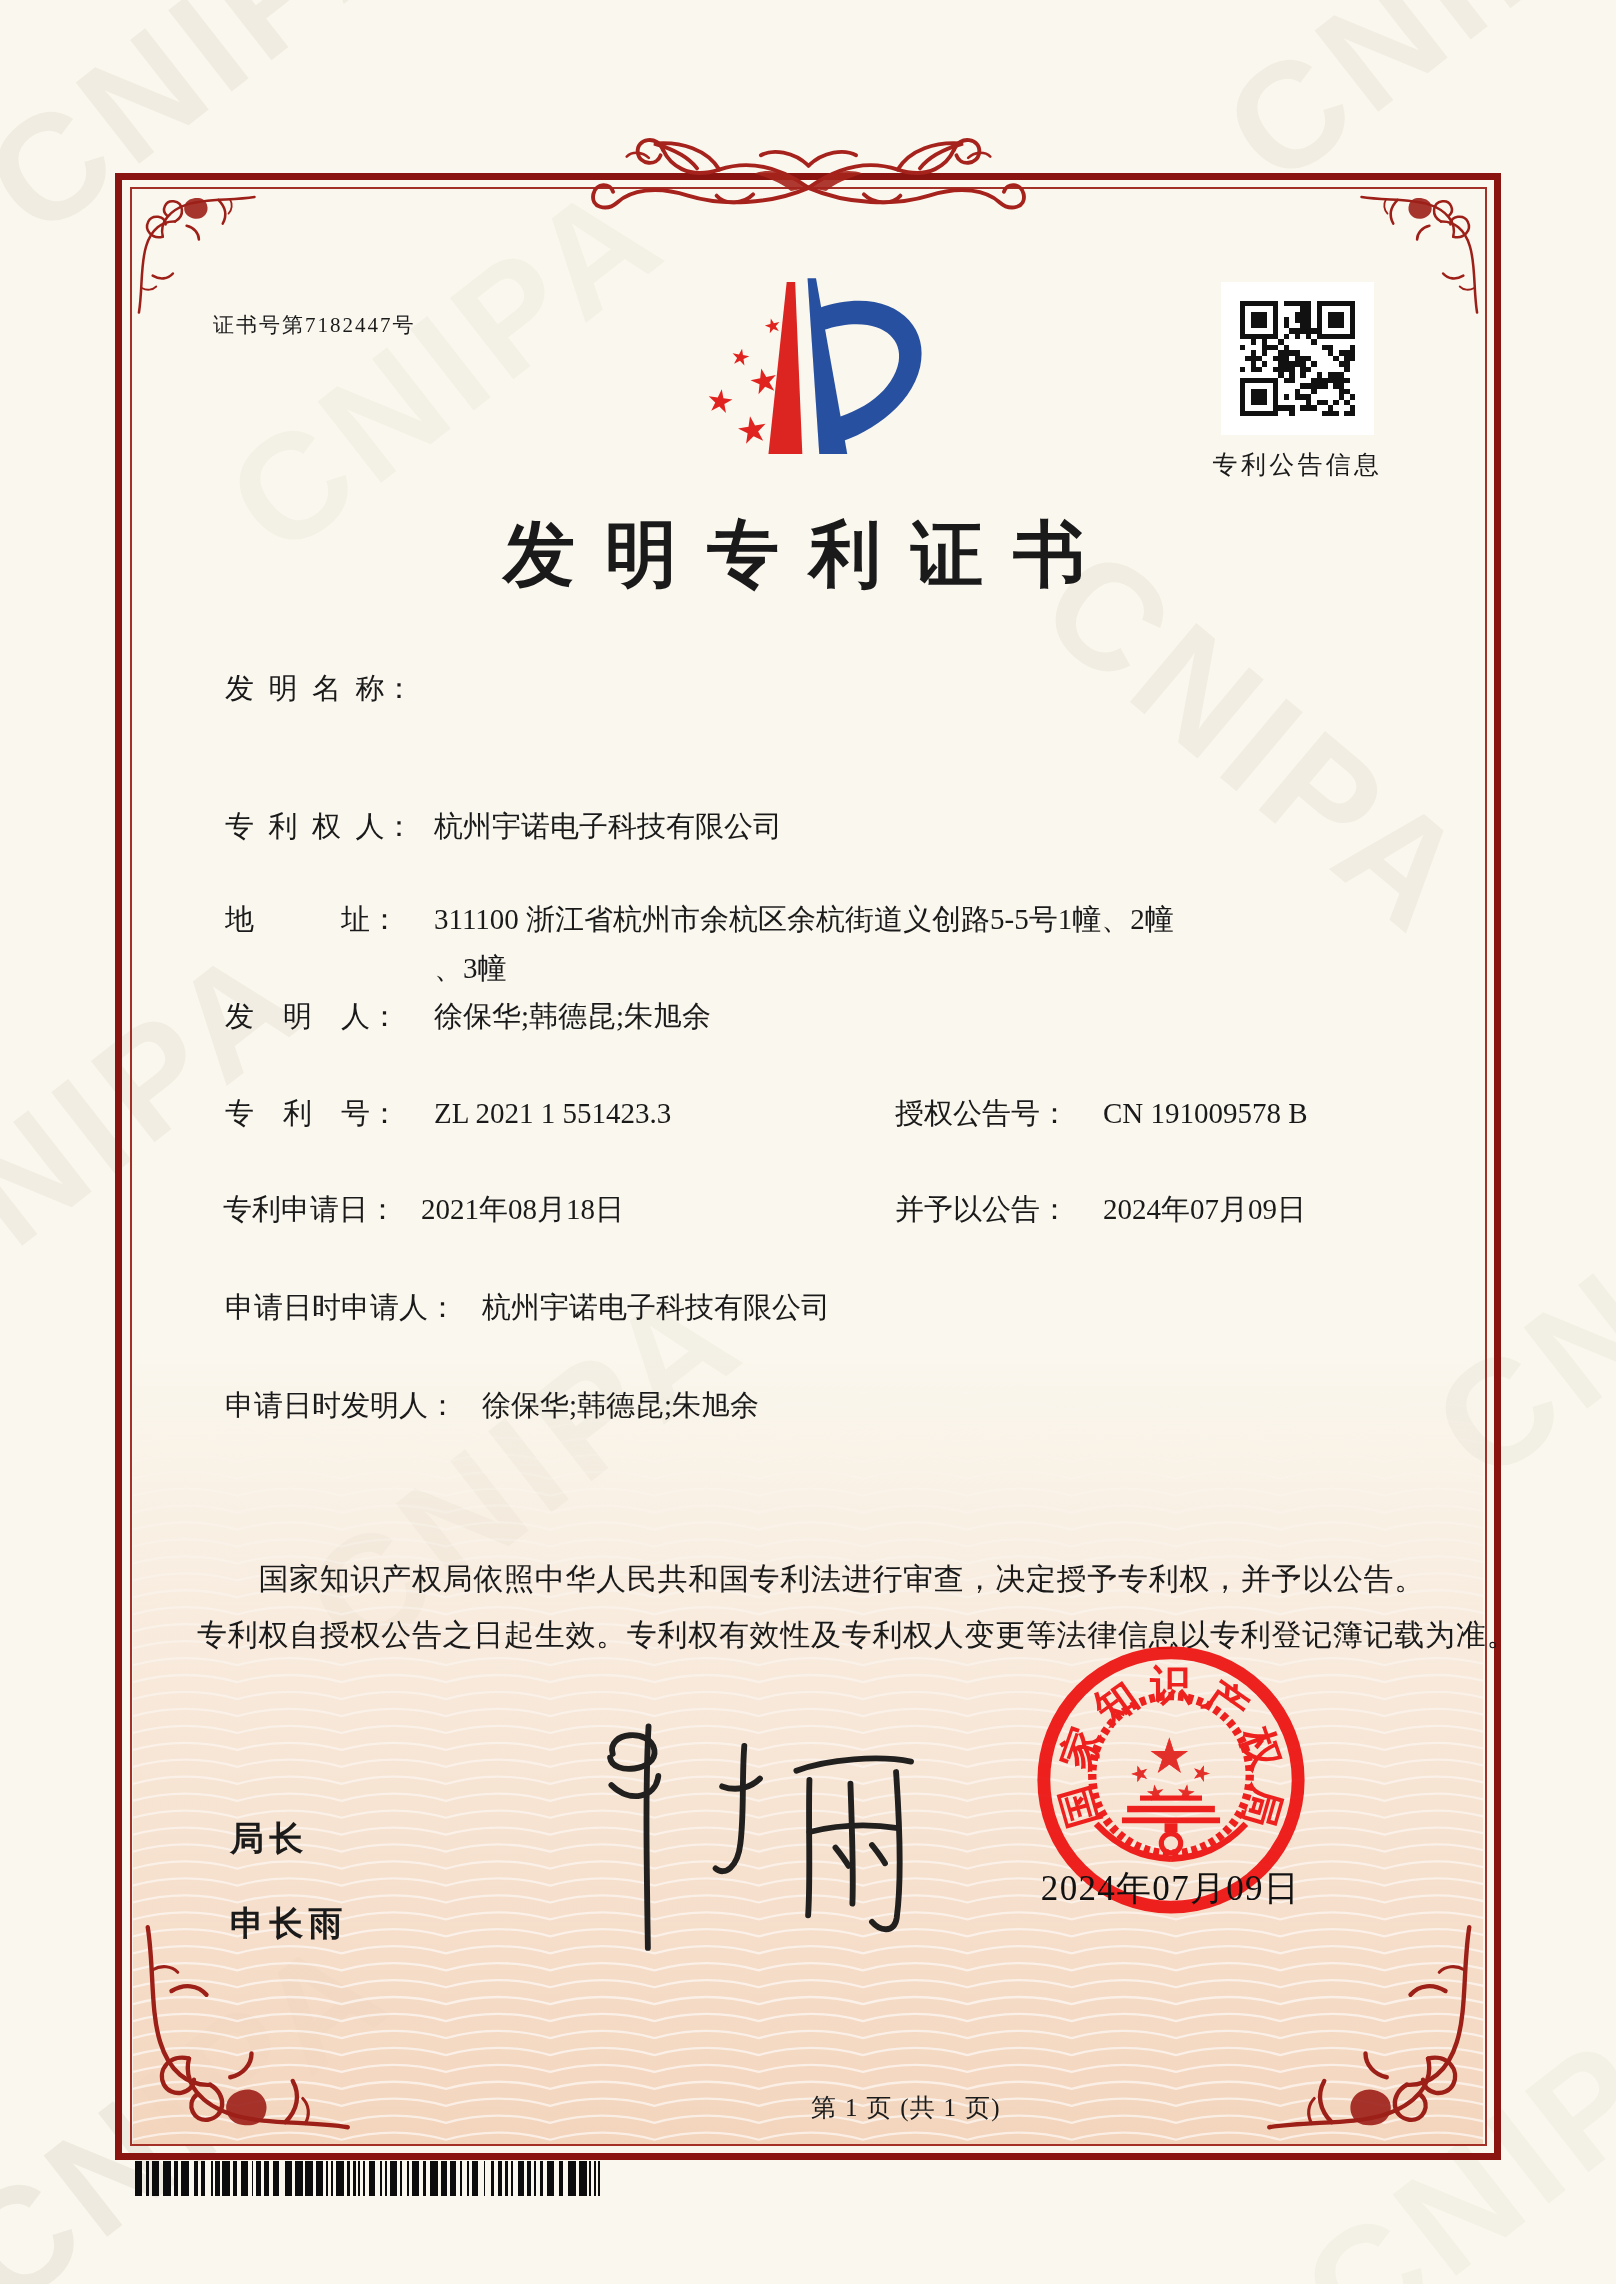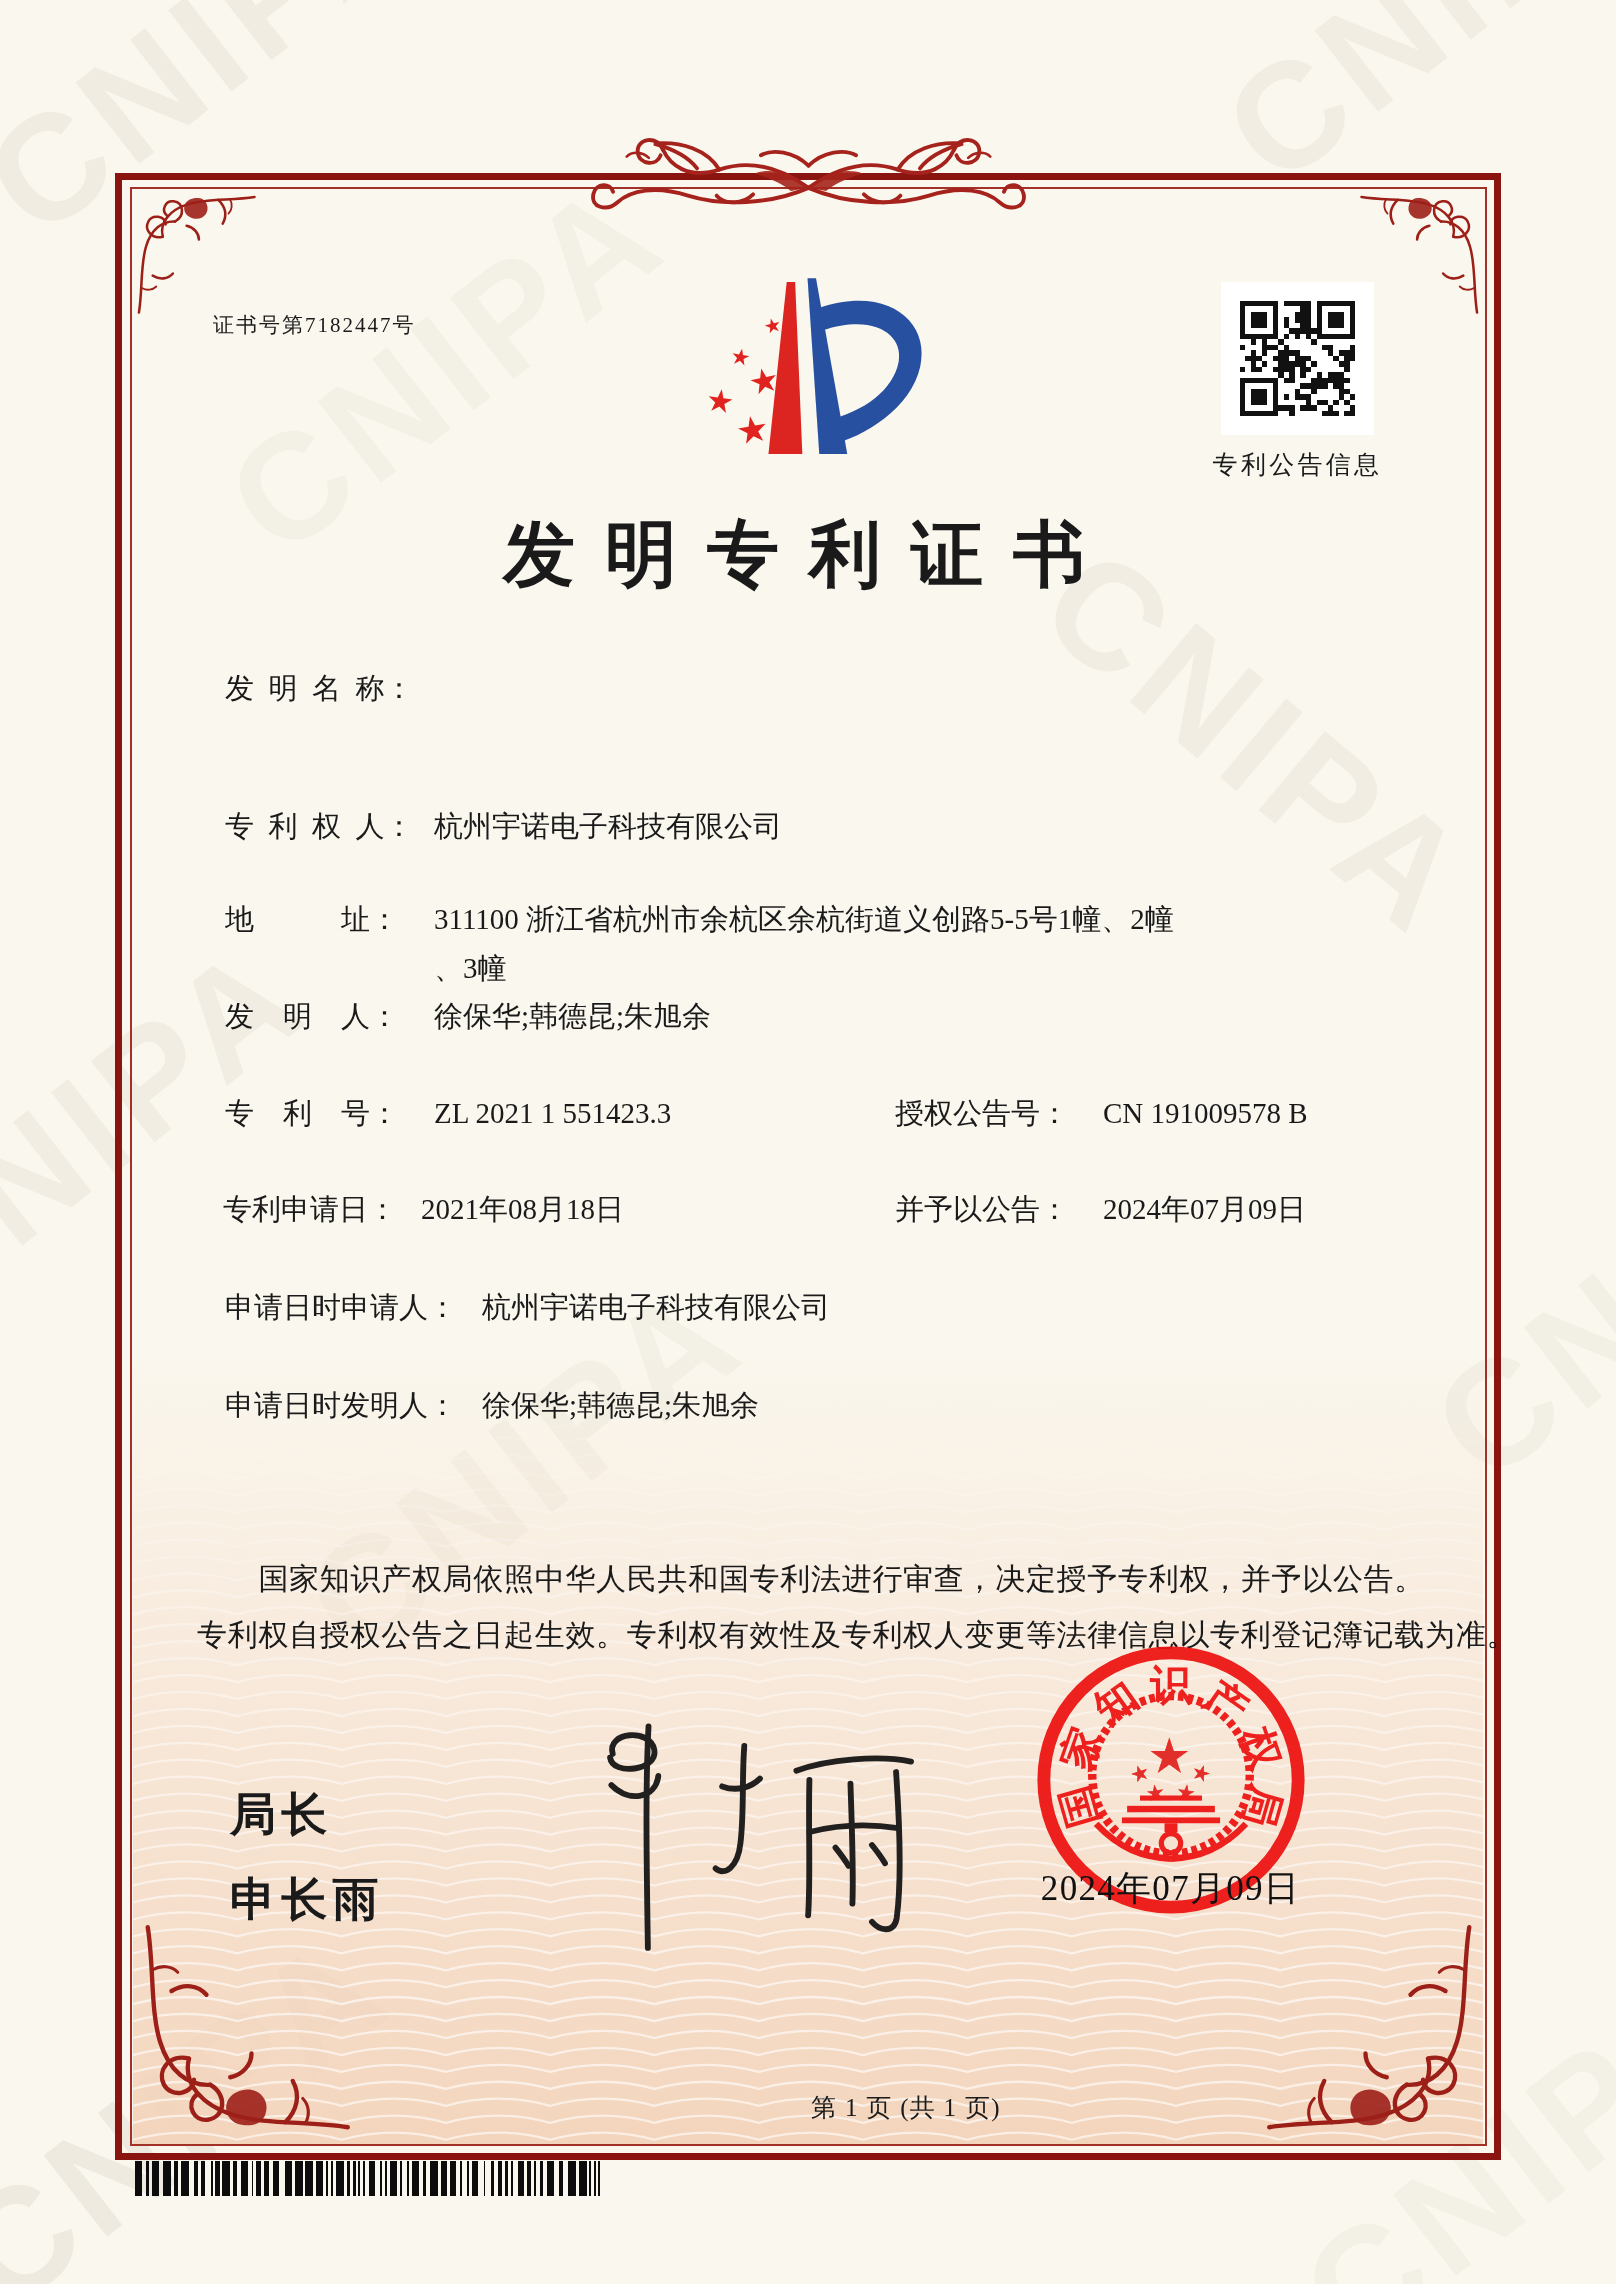--- a/index.html
+++ b/index.html
@@ -14,21 +14,21 @@
       border:2.6px solid #a33128;box-sizing:border-box;}
   .pinkzone{position:absolute;left:133px;top:1351px;width:1350px;height:794px;
       background:linear-gradient(180deg,rgba(246,219,199,0) 0%,rgba(246,219,199,0.45) 38%,rgba(243,211,186,0.95) 100%);}
   .waves{position:absolute;left:0;top:0;
       -webkit-mask-image:linear-gradient(180deg,transparent 0,rgba(0,0,0,.3) 20%,rgba(0,0,0,.75) 50%,#000 80%);
       mask-image:linear-gradient(180deg,transparent 0,rgba(0,0,0,.3) 20%,rgba(0,0,0,.75) 50%,#000 80%);}
   .certno{font-size:21px;letter-spacing:2px;}
   .title{font-size:72px;font-weight:bold;letter-spacing:30px;text-align:center;}
   .row{font-size:29px;}
   .stmt{font-size:30px;letter-spacing:0.7px;}
-  .boldsans{font-family:"Liberation Sans",sans-serif;font-weight:bold;font-size:46px;letter-spacing:5.2px;}
+  .boldsans{font-family:"Liberation Sans",sans-serif;font-weight:bold;font-size:34px;letter-spacing:5.2px;margin-top:31px;}
   .qrbox{position:absolute;left:1221px;top:282px;width:153px;height:153px;background:#ffffff;}
   .qrcaption{font-size:25px;letter-spacing:3.3px;text-align:center;}
   .sealdate{font-size:35px;text-align:center;letter-spacing:1.3px;color:#111;}
   .pageinfo{font-size:25px;text-align:center;letter-spacing:1.3px;}
   svg text.ring{font-family:"Liberation Serif",serif;font-weight:bold;font-size:64px;fill:#ed1210;}
   svg text.star{font-family:"DejaVu Sans",sans-serif;fill:#e0231e;}
 </style>
 </head>
 <body>
 

